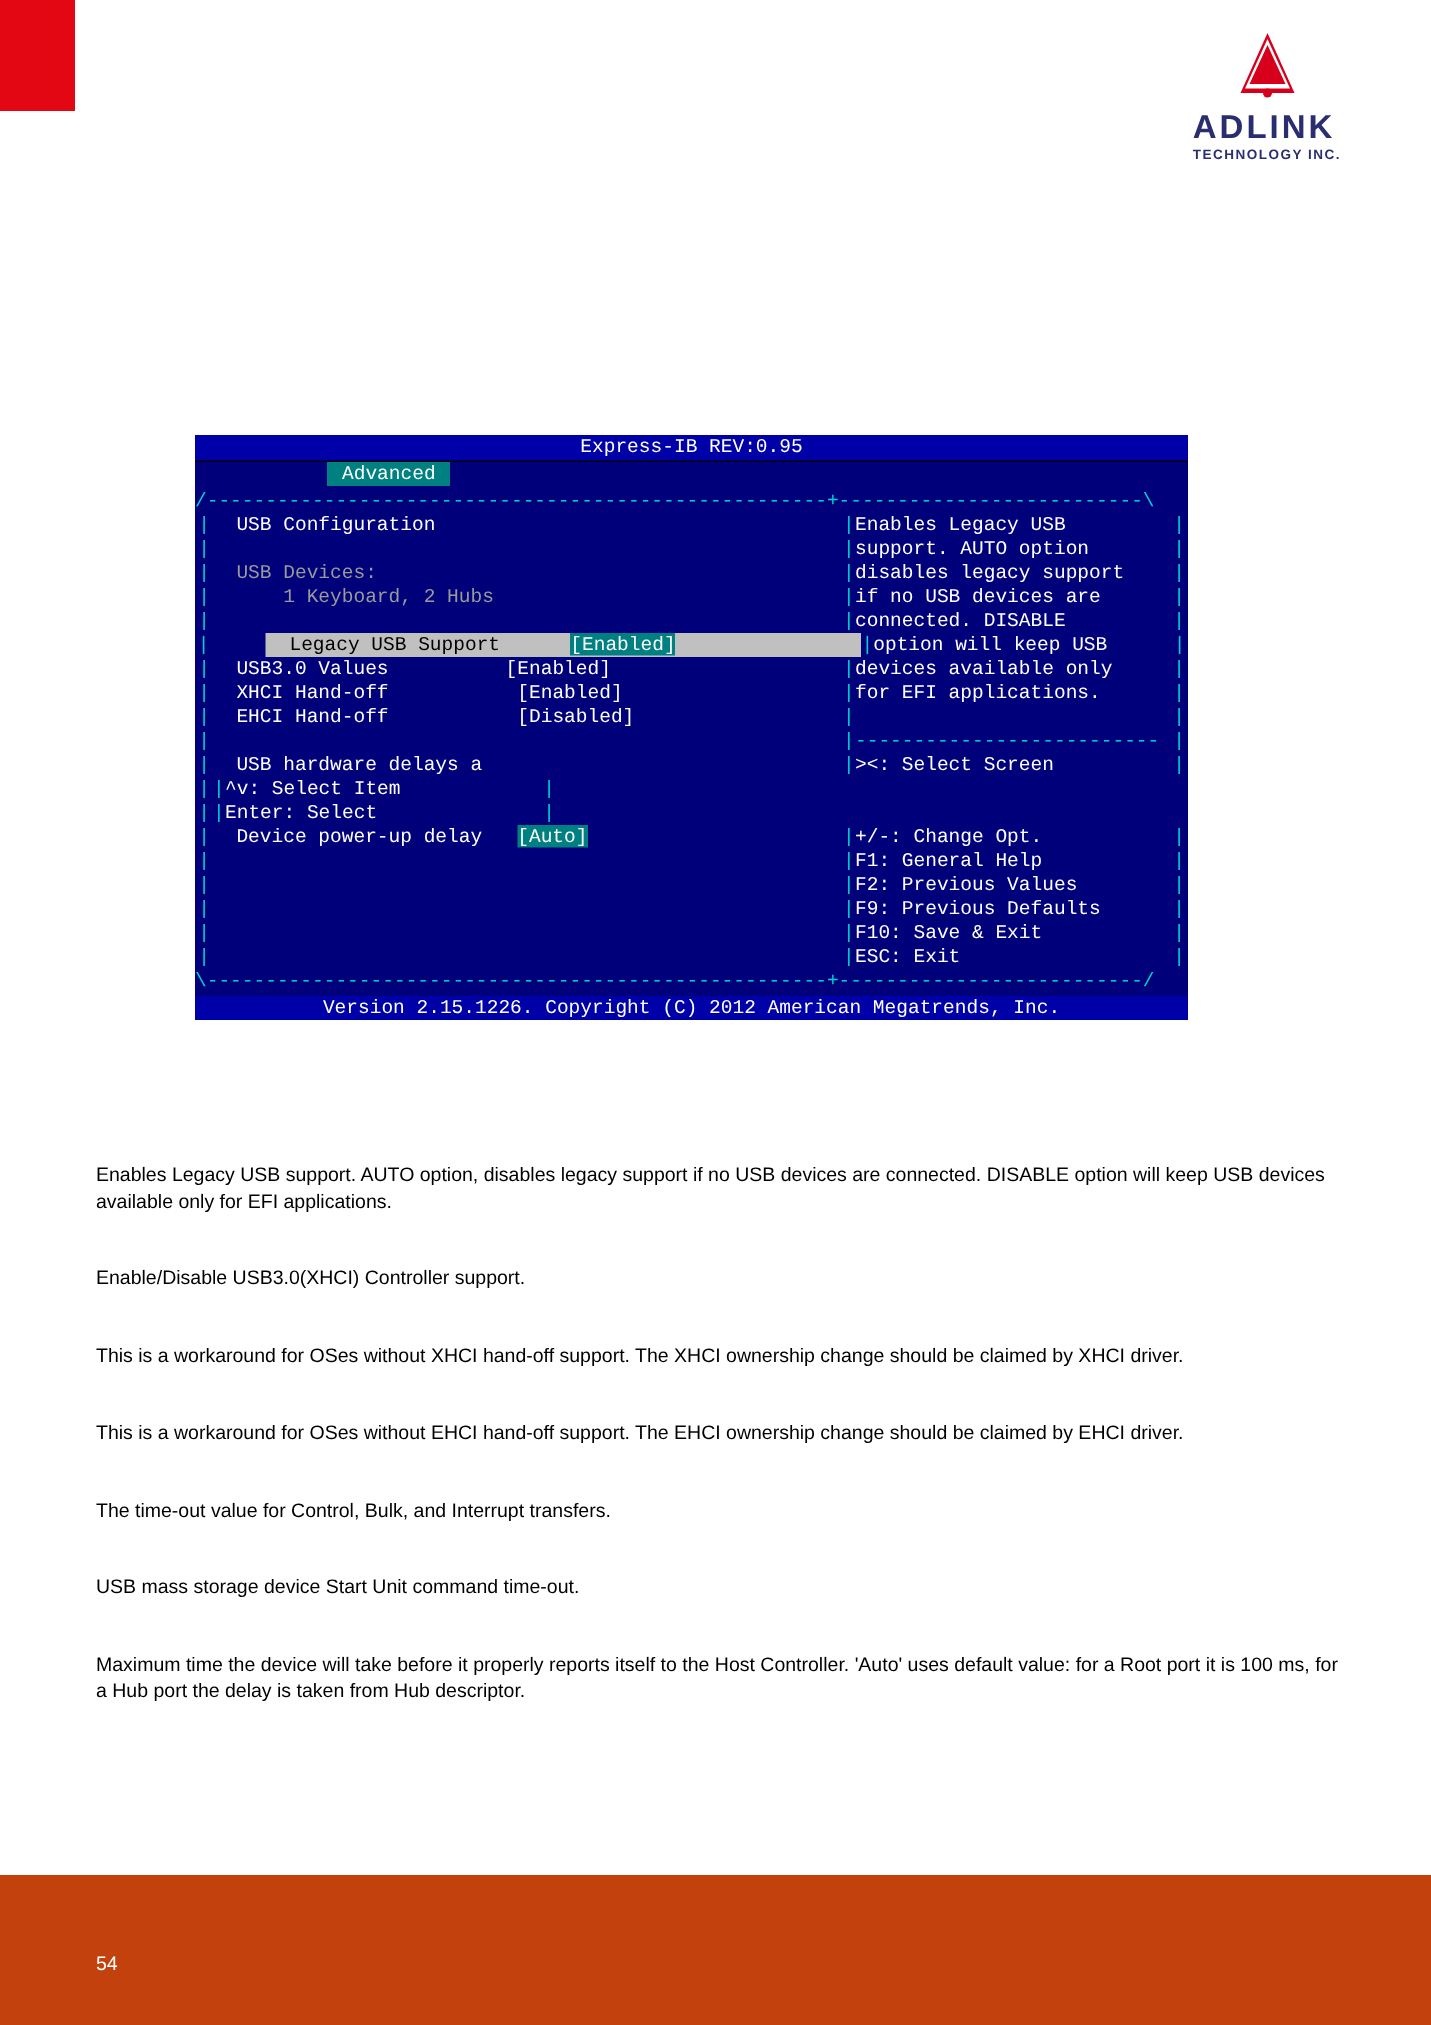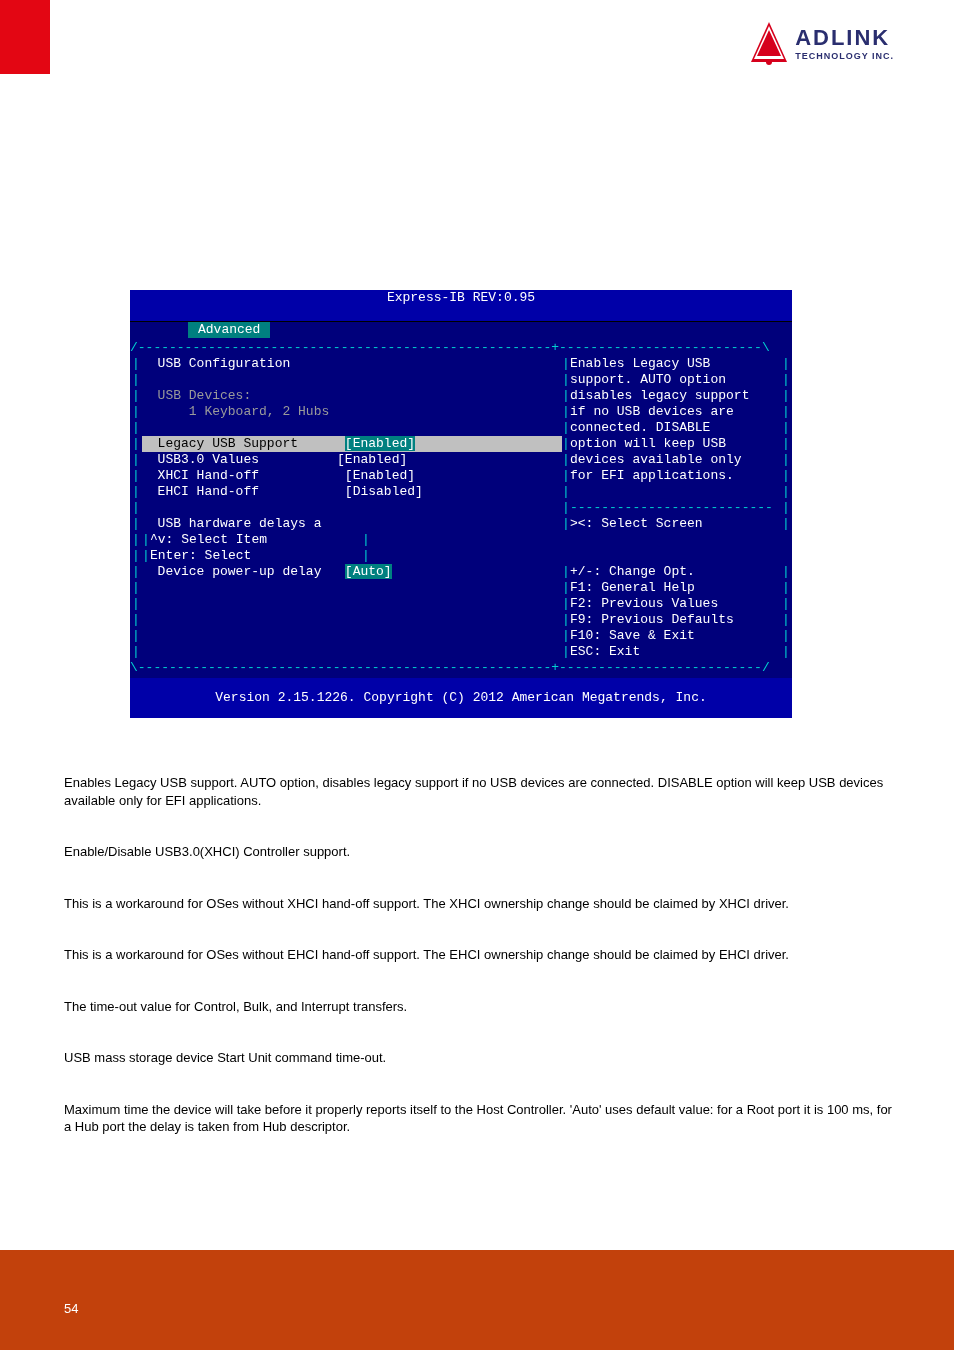--- a/index.html
+++ b/index.html
@@ -1,41 +1,41 @@
 <!DOCTYPE html>
 <html><head>
 <meta charset="utf-8">
 <style>
   html,body{margin:0;padding:0;background:#fff;font-family:Arial,Helvetica,sans-serif;font-size:13px;color:#000;}
   .page{position:relative;width:954px;height:1350px;margin:0 auto;background:#fff;}
   .red-tab{position:absolute;left:0;top:0;width:50px;height:74px;background:#e30613;}
-  .logo{position:absolute;right:60px;top:20px;display:flex;align-items:center;gap:6px;}
+  .logo{position:absolute;right:60px;top:20px;display:flex;align-items:center;gap:6px;flex-direction:column;}
   .logo-text{font-family:Arial,sans-serif;font-weight:bold;}
   .logo-text .top{font-size:22px;letter-spacing:2px;color:#2a2e6f;}
   .logo-text .bot{font-size:9px;letter-spacing:1px;color:#2a2e6f;}
   .body-text{position:absolute;left:64px;right:60px;top:140px;line-height:1.35;}
   .body-text p{margin:0 0 34px 0;}
   .bios-box{position:absolute;left:130px;top:290px;width:662px;background:#00007b;font-family:"Courier New",monospace;font-size:13px;line-height:16px;color:#c0c0c0;}
   .bios-hdr{display:flex;align-items:center;background:#0000a8;color:#fff;border-bottom:1px solid #000;}
-  .bios-title{flex:1;text-align:center;padding:0 0 15px 0;}
-  .bios-tabs{display:flex;padding-left:58px;}
+  .bios-title{flex:1;text-align:center;padding:0 0 1px 0;}
+  .bios-tabs{display:flex;padding-left:88px;}
   .bios-tab{padding:0 10px;background:#008080;color:#fff;height:16px;}
   .bios-content{position:relative;padding:2px 0 2px 0;}
   .bios-row{display:flex;white-space:pre;}
   .col-edge{width:12px;color:#008080;text-align:center;}
   .col-left{width:420px;}
   .col-sep{width:8px;color:#008080;}
   .col-right{width:210px;}
   .help-white{color:#fff;}
   .menu-white{color:#fff;}
   .cyan{color:#00d0d0;}
   .gray{color:#9a9a9a;}
-  .sel{background:#c0c0c0;color:#000;}
+  .sel{background:#c0c0c0;color:#000;margin-left:36px;}
   .sel .opt{background:#008080;color:#fff;}
-  .bios-footer{background:#0000a8;color:#fff;text-align:center;padding:12px;}
+  .bios-footer{background:#0000a8;color:#fff;text-align:center;padding:0;}
 
   .desc-block{position:absolute;left:64px;right:60px;top:774px;line-height:1.35;}
   .desc-block p{margin:0 0 34px 0;}
 
   .red-footer{position:absolute;left:0;right:0;bottom:0;height:100px;background:#c2410c;color:#fff;}
   .red-footer .pg{position:absolute;left:64px;bottom:34px;font-size:13px;}
 </style>
 </head>
 <body>
 

